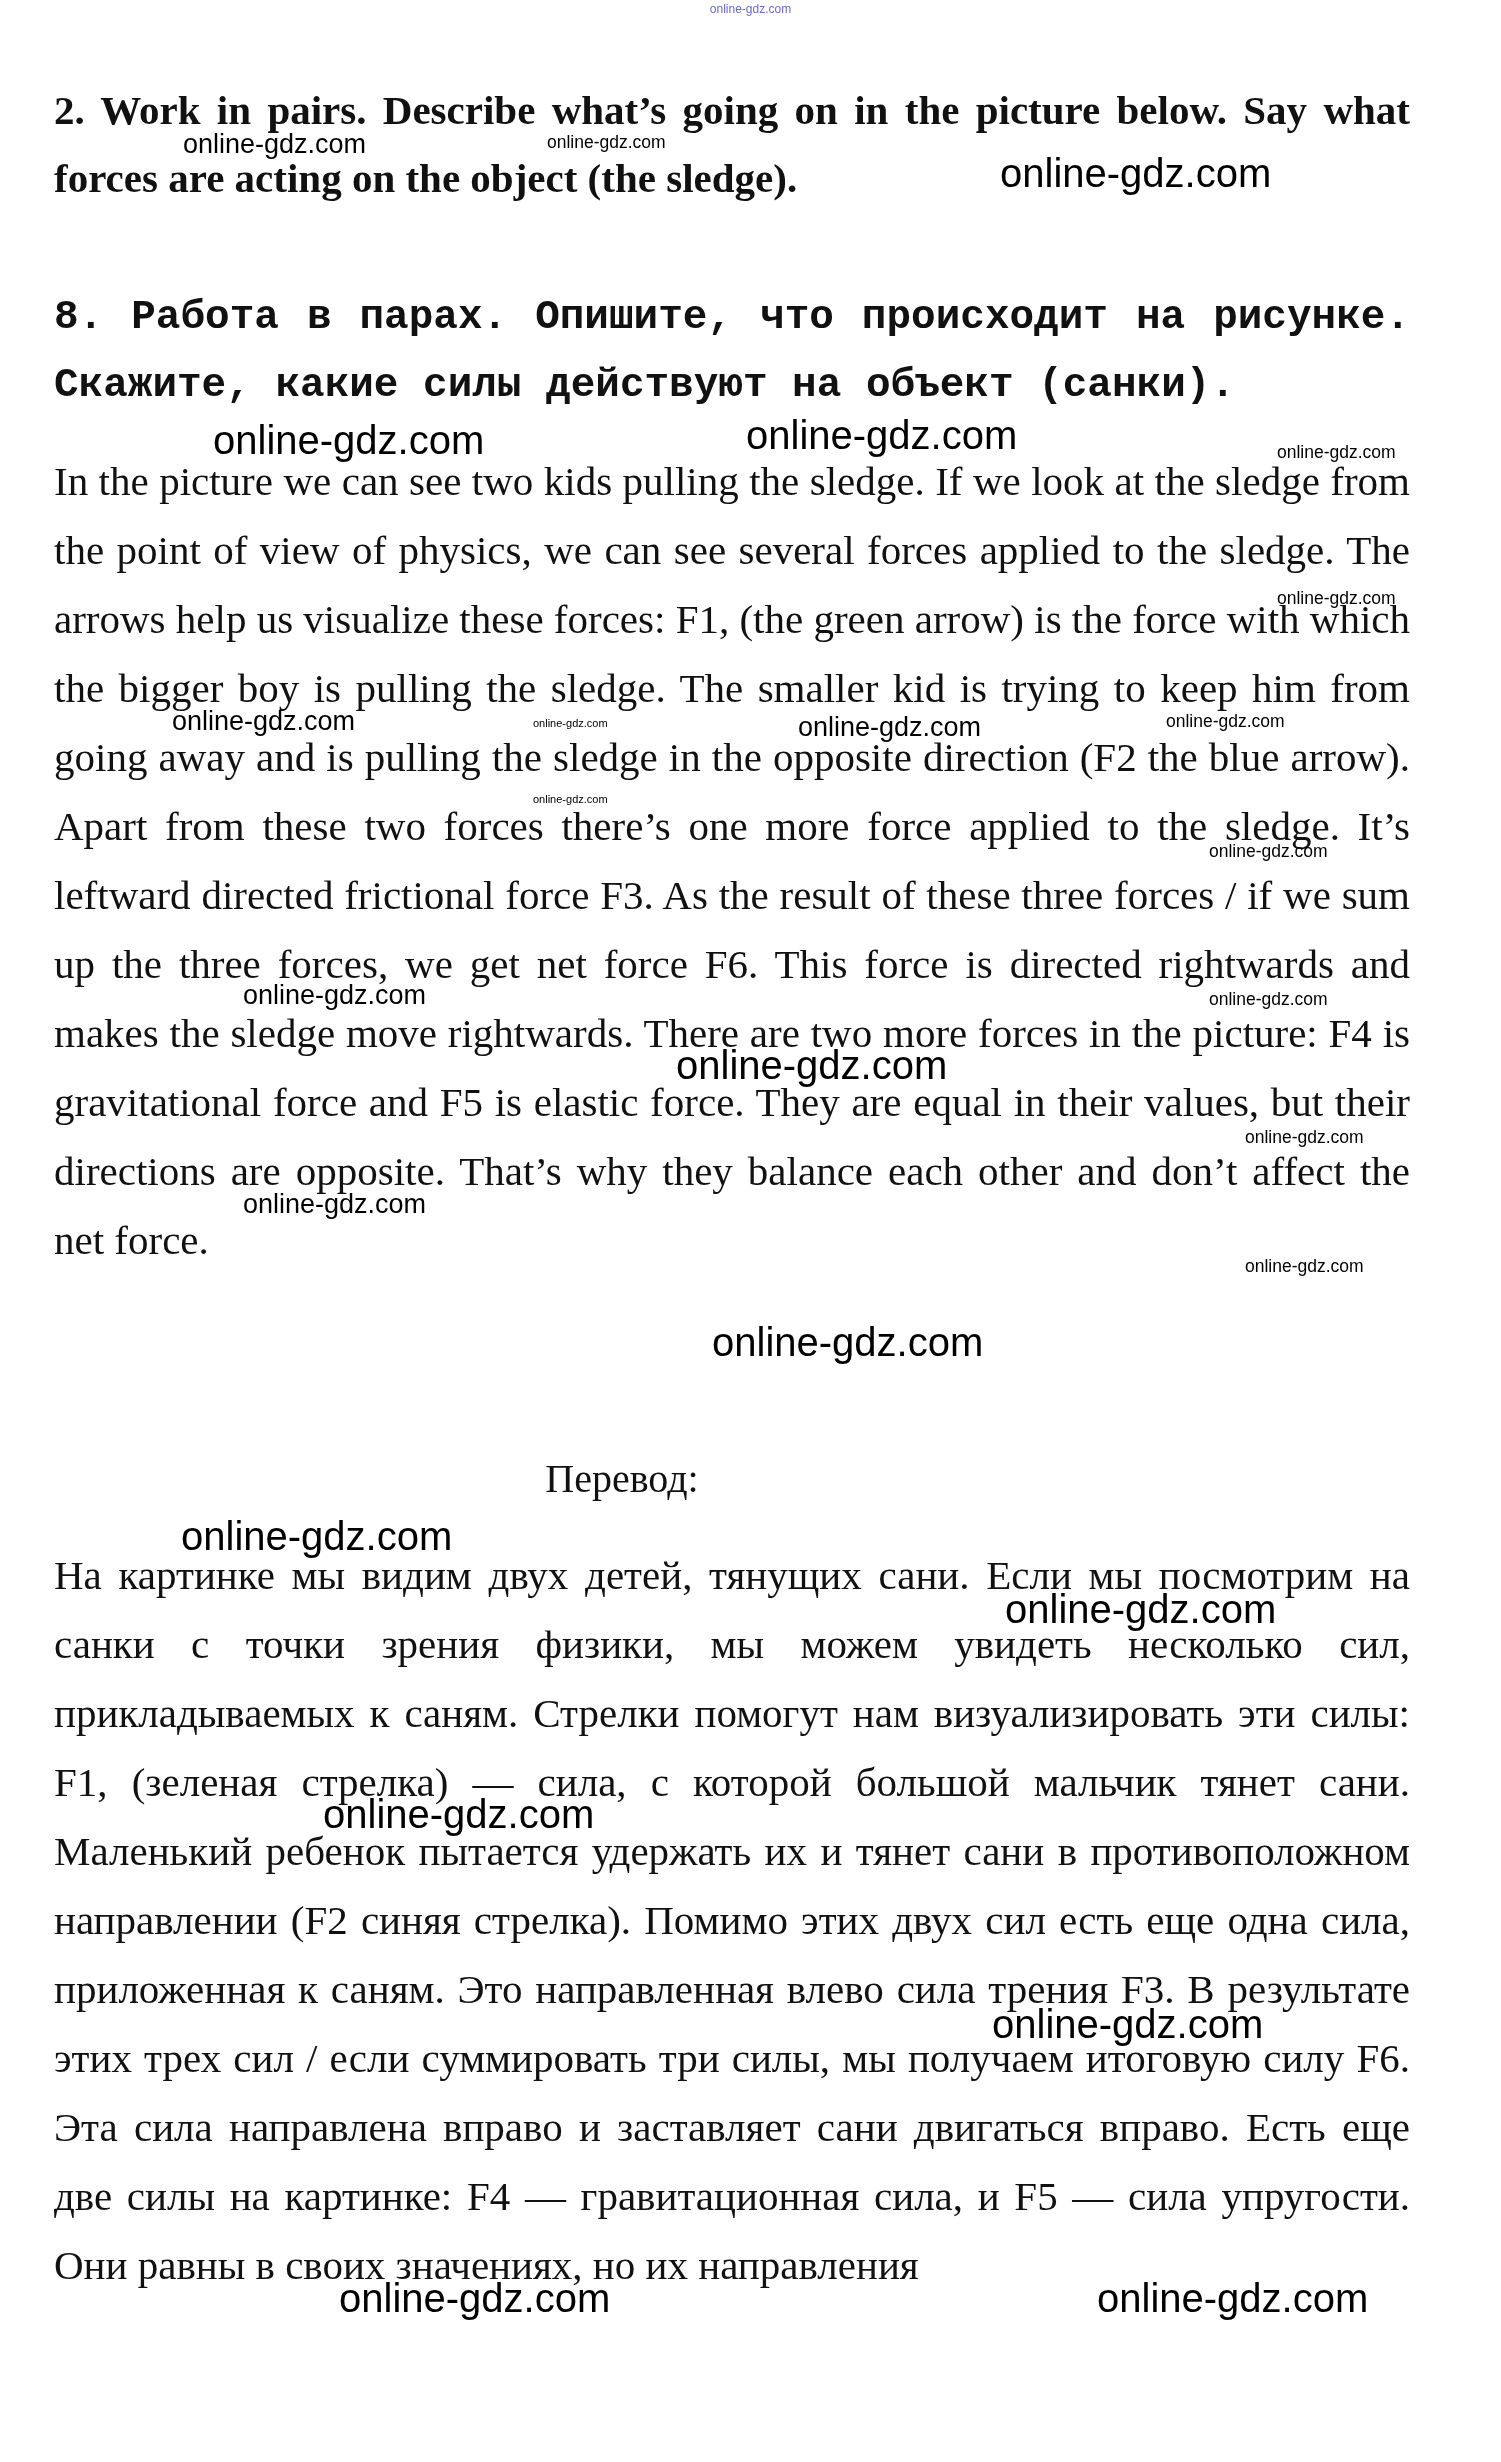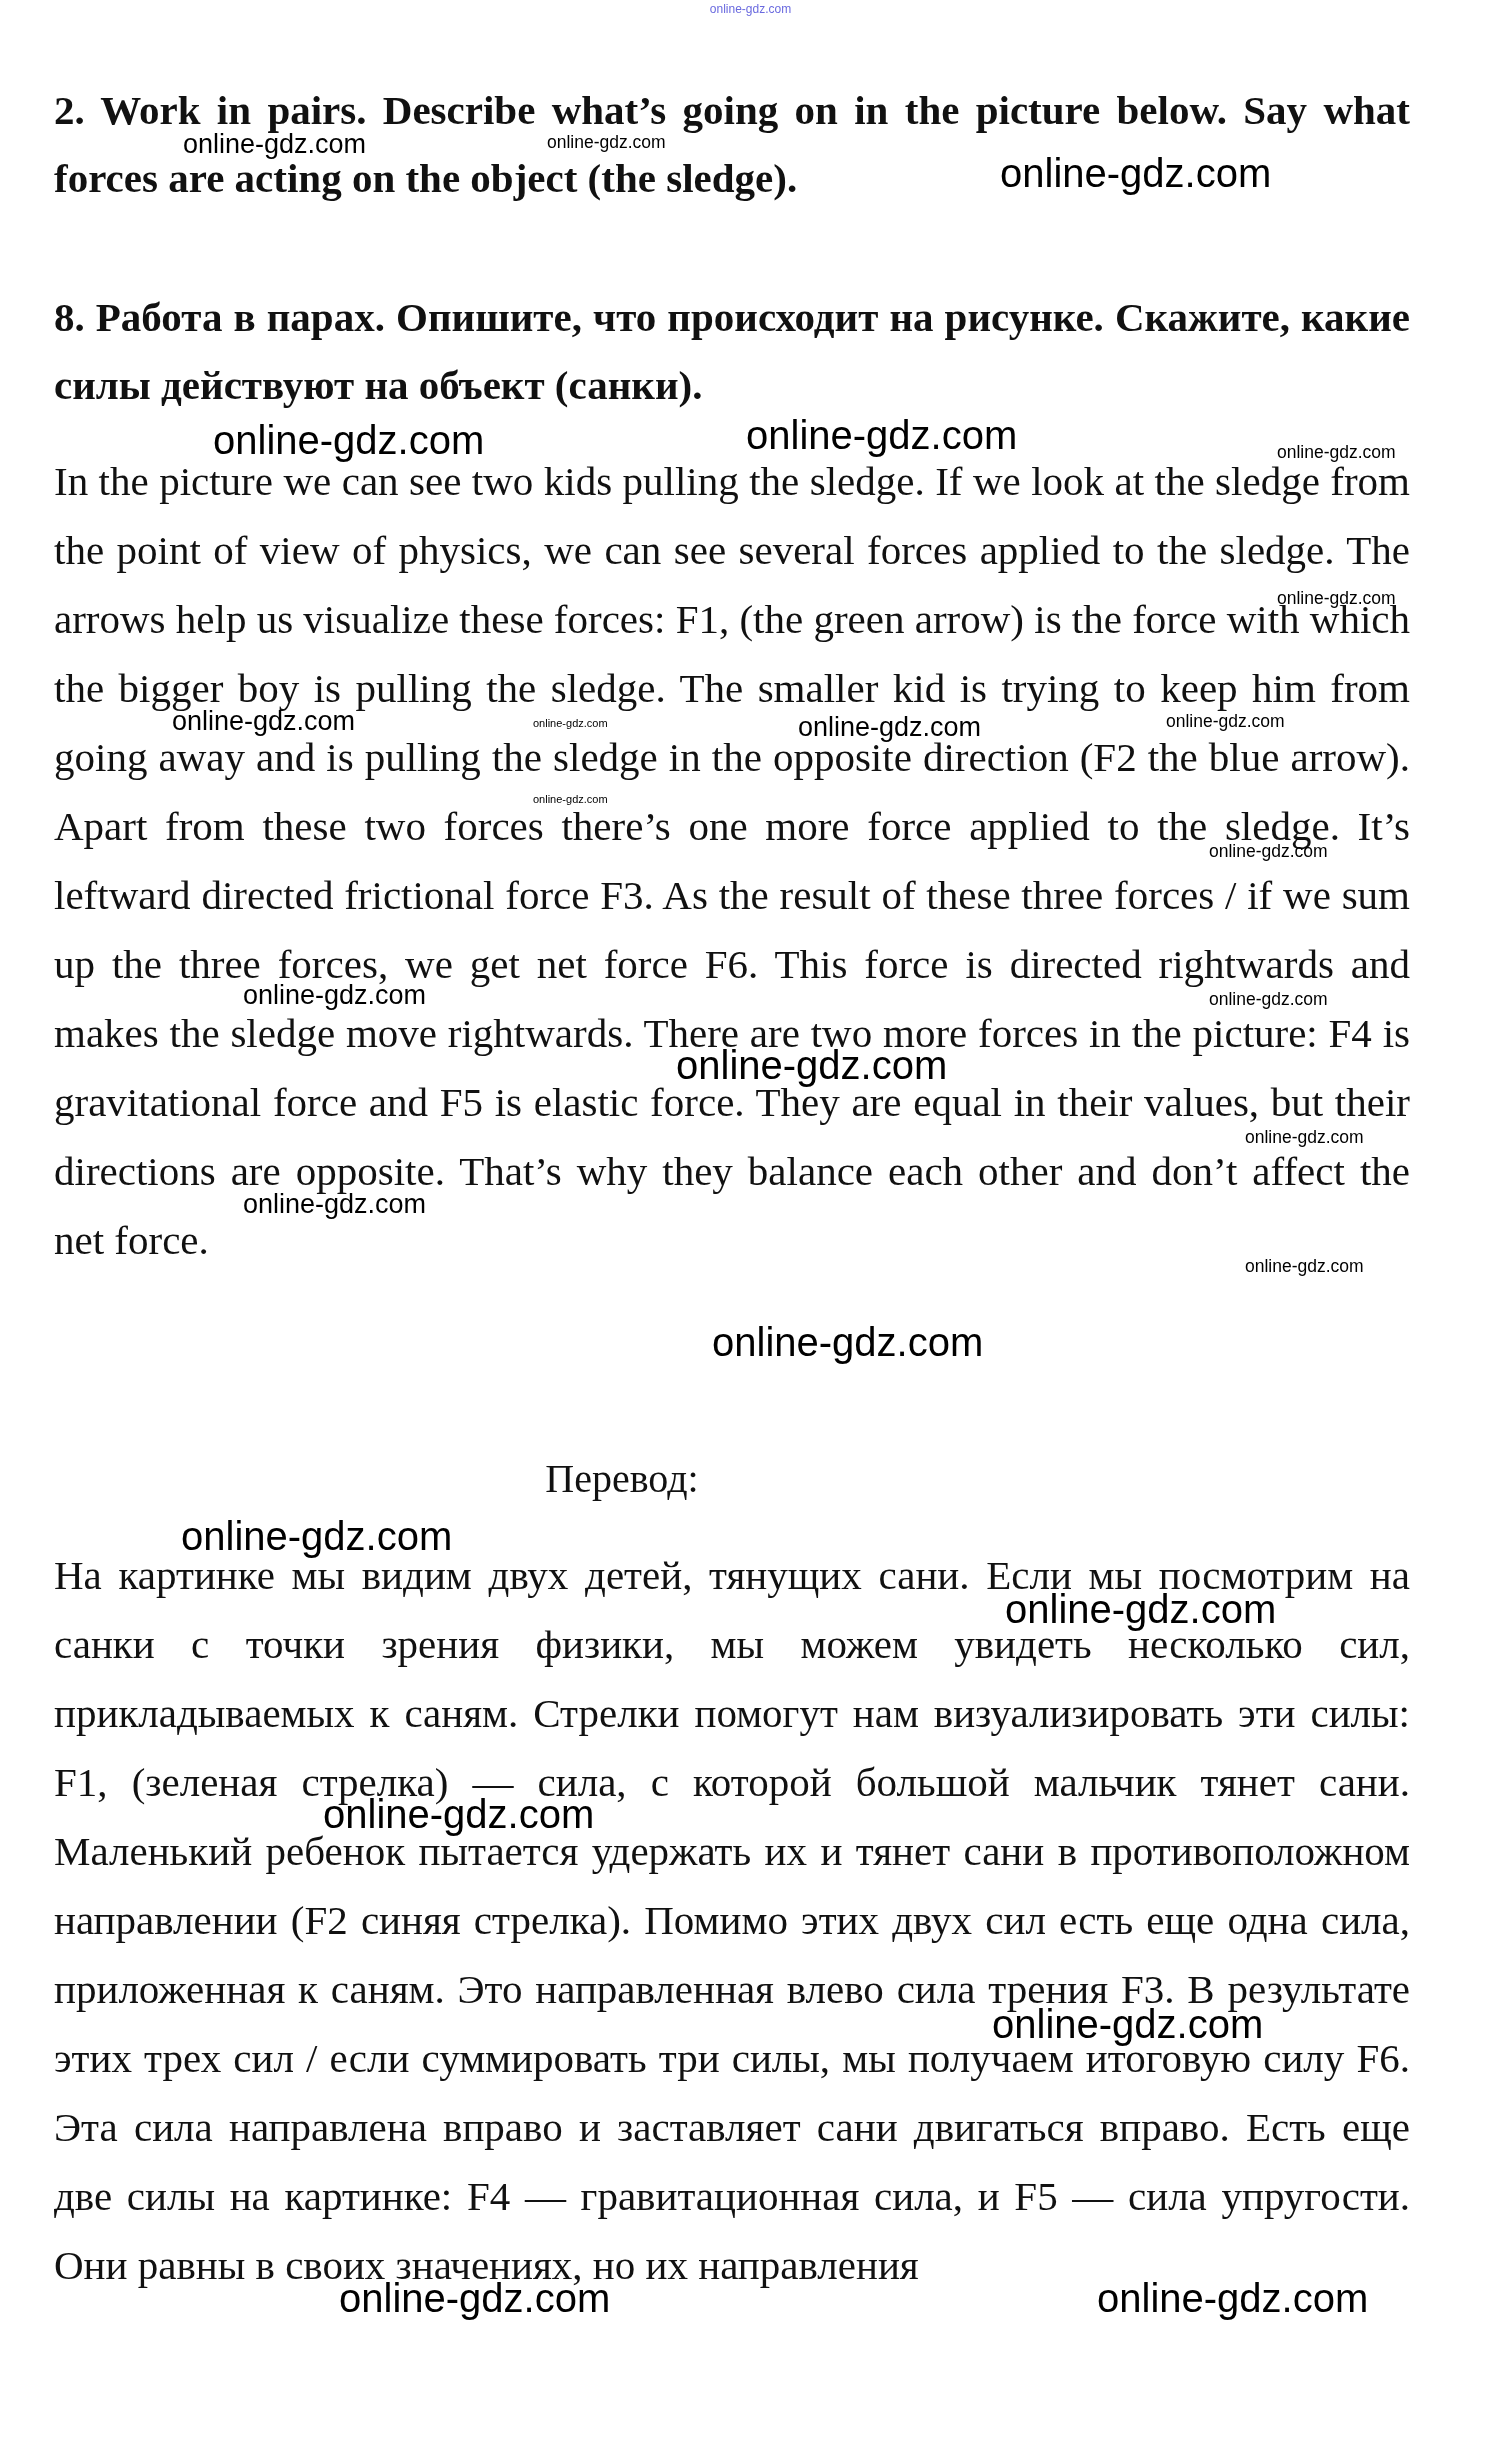--- a/index.html
+++ b/index.html
@@ -13,21 +13,21 @@
   .wm.m { font-size:27px; }
   .wm.l { font-size:40px; }
   .wm.xs { font-size:11px; }
 </style>
 </head>
 <body>
 
 <div class="top-mark">online-gdz.com</div>
 
 <div class="task" style="top:76px;">2. Work in pairs. Describe what’s going on in the picture below. Say what forces are acting on the object (the sledge).</div>
-<div class="task" style="top:283px;">8. Работа в парах. Опишите, что происходит на рисунке. Скажите, какие силы действуют на объект (санки).</div>
+<div class="task" style="top:283px;font-family:Liberation Mono, monospace;">8. Работа в парах. Опишите, что происходит на рисунке. Скажите, какие силы действуют на объект (санки).</div>
 
 <div class="body-text" style="top:447px;">In the picture we can see two kids pulling the sledge. If we look at the sledge from the point of view of physics, we can see several forces applied to the sledge. The arrows help us visualize these forces: F1, (the green arrow) is the force with which the bigger boy is pulling the sledge. The smaller kid is trying to keep him from going away and is pulling the sledge in the opposite direction (F2 the blue arrow). Apart from these two forces there’s one more force applied to the sledge. It’s leftward directed frictional force F3. As the result of these three forces / if we sum up the three forces, we get net force F6. This force is directed rightwards and makes the sledge move rightwards. There are two more forces in the picture: F4 is gravitational force and F5 is elastic force. They are equal in their values, but their directions are opposite. That’s why they balance each other and don’t affect the net force.</div>
 
 <div class="heading" style="top:1455px;">Перевод:</div>
 
 <div class="body-text" style="top:1541px;">На картинке мы видим двух детей, тянущих сани. Если мы посмотрим на санки с точки зрения физики, мы можем увидеть несколько сил, прикладываемых к саням. Стрелки помогут нам визуализировать эти силы: F1, (зеленая стрелка) — сила, с которой большой мальчик тянет сани. Маленький ребенок пытается удержать их и тянет сани в противоположном направлении (F2 синяя стрелка). Помимо этих двух сил есть еще одна сила, приложенная к саням. Это направленная влево сила трения F3. В результате этих трех сил / если суммировать три силы, мы получаем итоговую силу F6. Эта сила направлена вправо и заставляет сани двигаться вправо. Есть еще две силы на картинке: F4 — гравитационная сила, и F5 — сила упругости. Они равны в своих значениях, но их направления</div>
 
 <span class="wm m" style="left:183px;top:129px;">online-gdz.com</span>
 <span class="wm s" style="left:547px;top:132px;">online-gdz.com</span>
 <span class="wm l" style="left:1000px;top:151px;">online-gdz.com</span>

